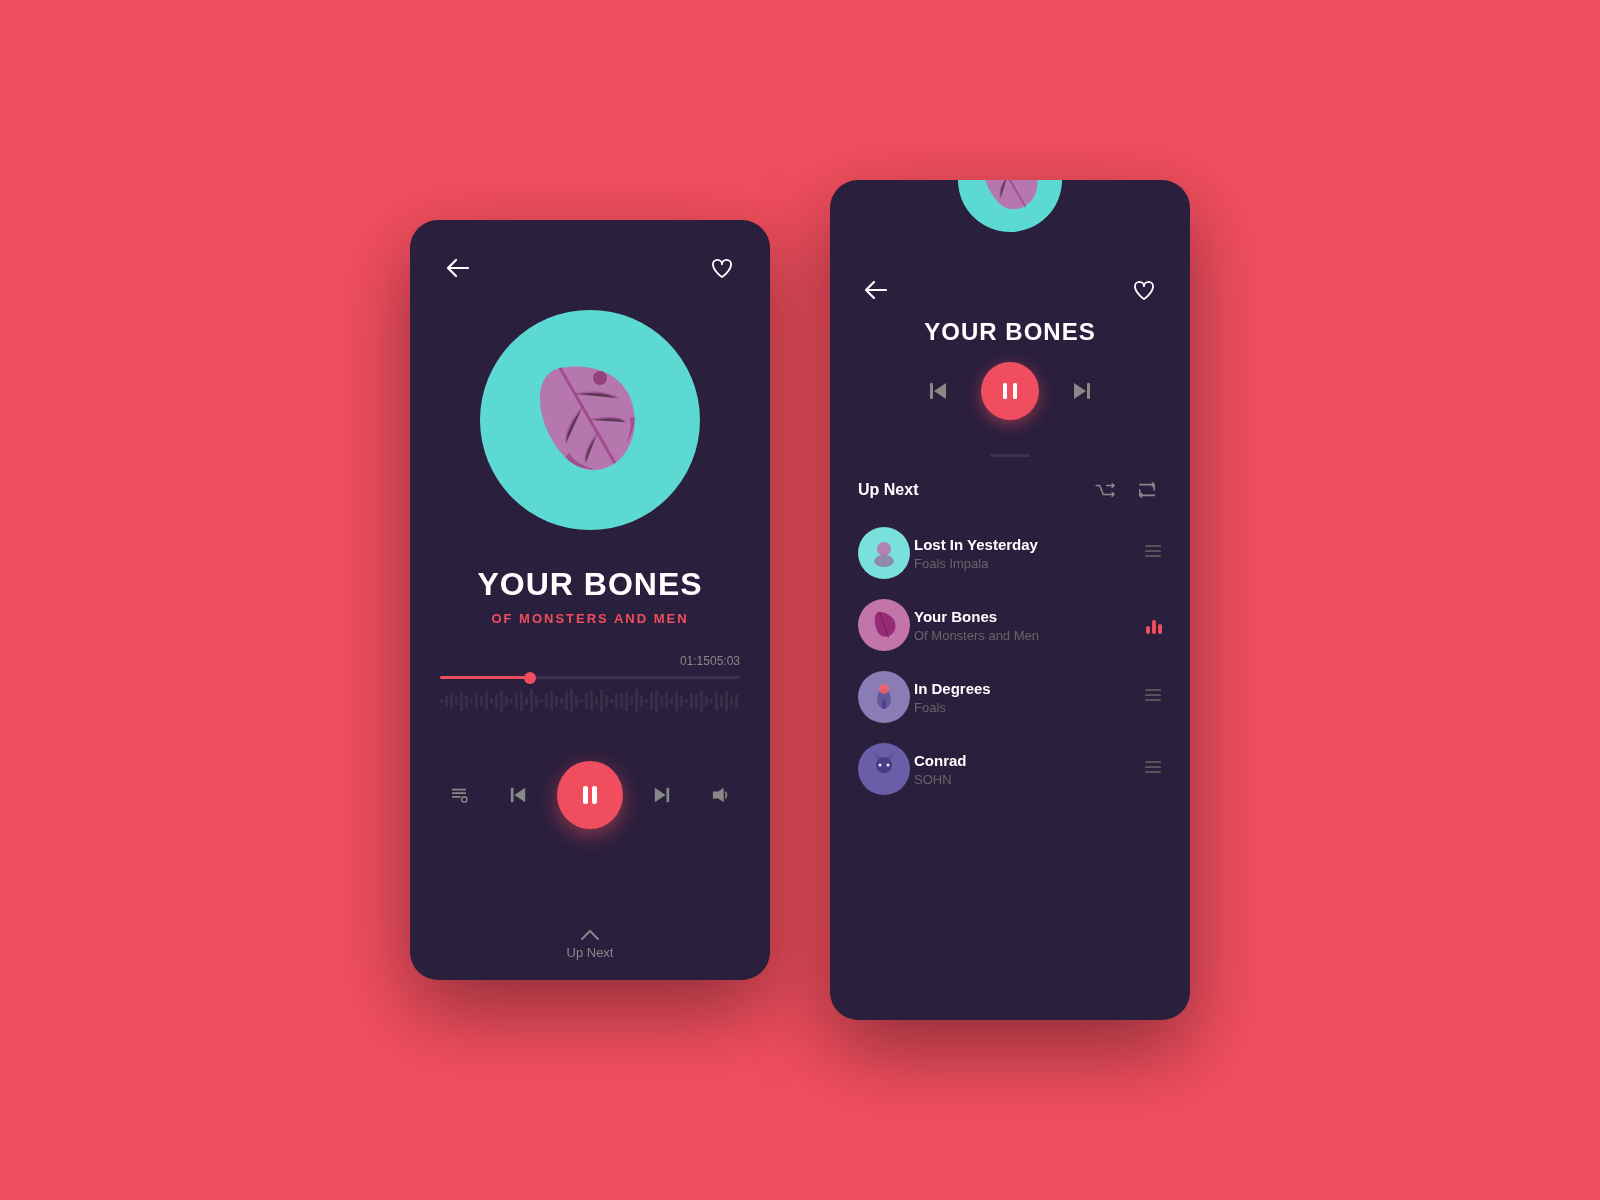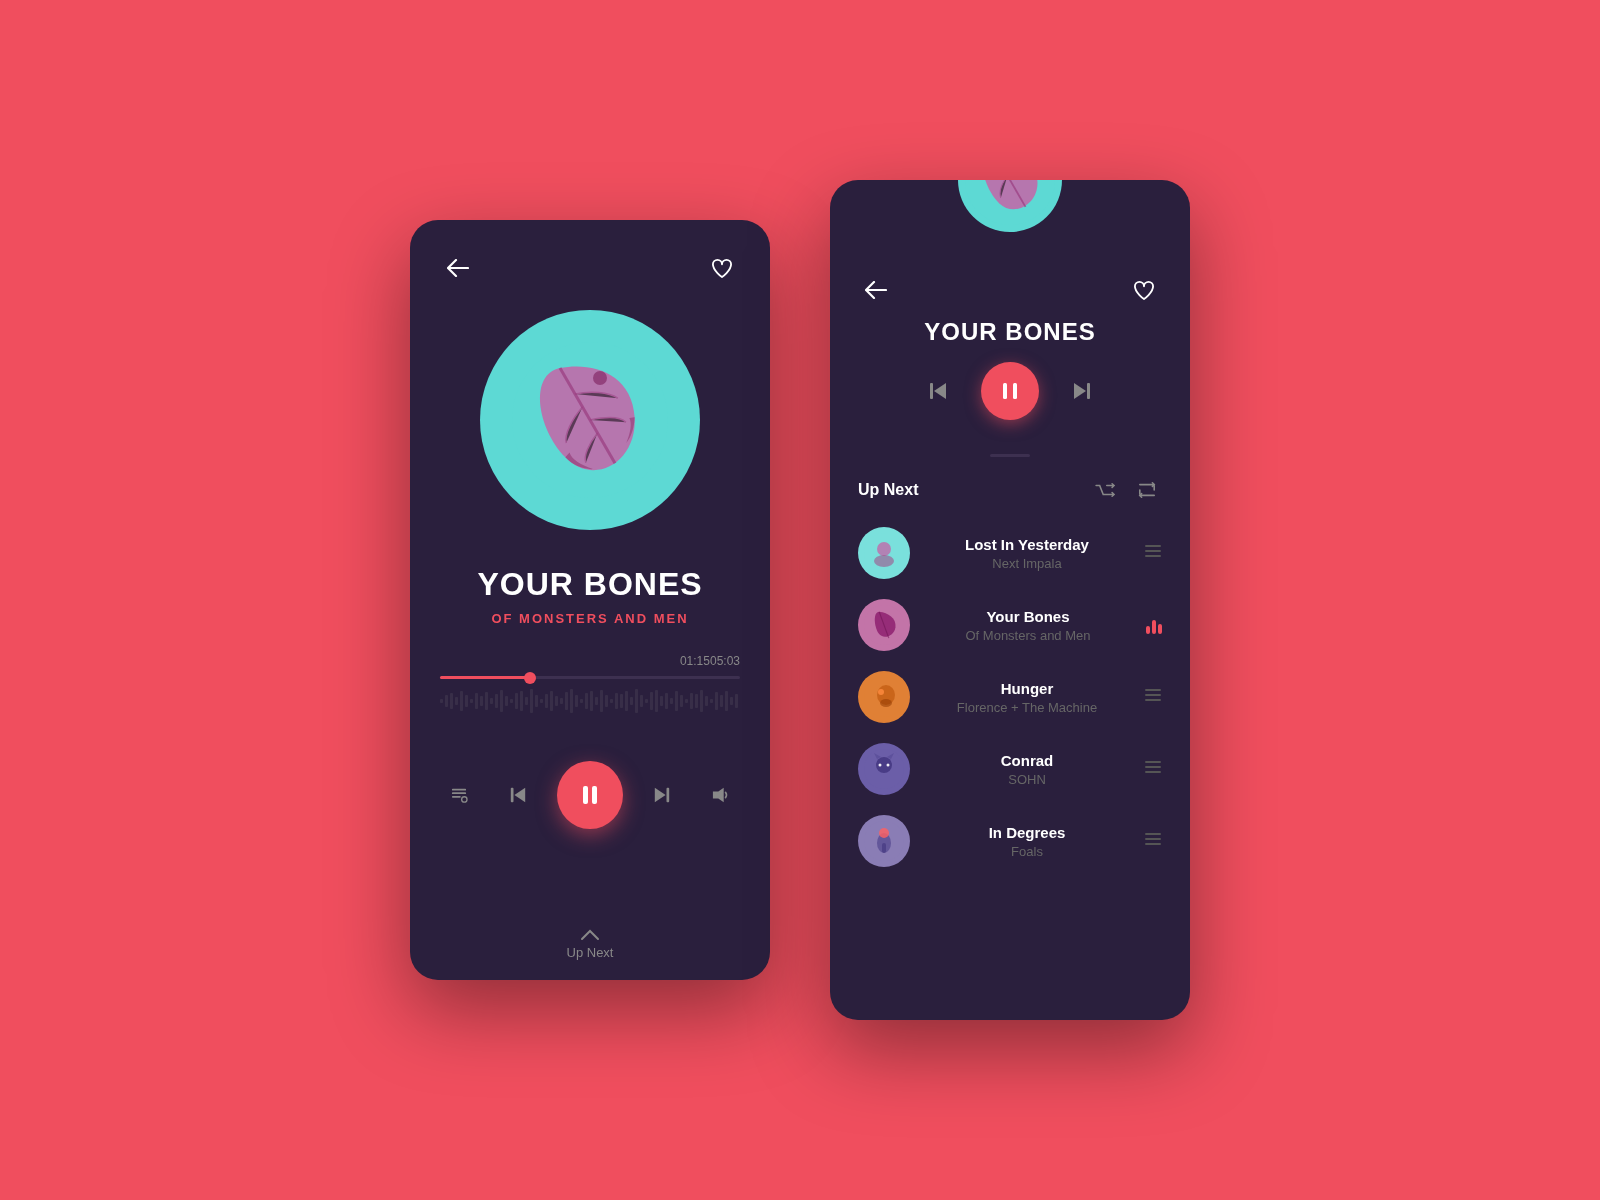--- a/index.html
+++ b/index.html
@@ -306,21 +306,20 @@
       overflow: hidden;
     }
 
     .queue-item {
       display: flex;
       align-items: center;
       padding: 10px 28px;
       gap: 4px;
       cursor: pointer;
       transition: background 0.15s;
-      text-align: center;
     }
 
     .queue-thumb {
       width: 52px;
       height: 52px;
       border-radius: 50%;
       flex-shrink: 0;
       display: flex;
       align-items: center;
       justify-content: center;
@@ -608,21 +607,21 @@
     <div class="queue-item">
       <div class="queue-thumb thumb-teal">
         <svg width="40" height="40" viewBox="0 0 40 40">
           <circle cx="20" cy="20" r="20" fill="#7ae0dc"></circle>
           <circle cx="20" cy="16" r="7" fill="#c06aaa" opacity="0.8"></circle>
           <ellipse cx="20" cy="28" rx="10" ry="6" fill="#a0508a" opacity="0.6"></ellipse>
         </svg>
       </div>
       <div class="queue-item-info">
         <div class="queue-item-title">Lost In Yesterday</div>
-        <div class="queue-item-artist">Next Impala</div>
+        <div class="queue-item-artist">Foals Impala</div>
       </div>
       <div class="queue-item-action">
         <svg width="18" height="14" viewBox="0 0 18 14" fill="none">
           <line x1="2" y1="2" x2="16" y2="2" stroke="#555" stroke-width="2" stroke-linecap="round"></line>
           <line x1="2" y1="7" x2="16" y2="7" stroke="#555" stroke-width="2" stroke-linecap="round"></line>
           <line x1="2" y1="12" x2="16" y2="12" stroke="#555" stroke-width="2" stroke-linecap="round"></line>
         </svg>
       </div>
     </div>
 
@@ -640,67 +639,20 @@
         <div class="queue-item-title">Your Bones</div>
         <div class="queue-item-artist">Of Monsters and Men</div>
       </div>
       <div class="queue-item-action playing-bars">
         <div class="playing-bar" style="height:8px;"></div>
         <div class="playing-bar" style="height:14px;"></div>
         <div class="playing-bar" style="height:10px;"></div>
       </div>
     </div>
 
-    <div class="queue-item">
-      <div class="queue-thumb thumb-orange">
-        <svg width="40" height="40" viewBox="0 0 40 40">
-          <circle cx="20" cy="20" r="20" fill="#e08035"></circle>
-          <ellipse cx="22" cy="18" rx="9" ry="10" fill="#c05a10" opacity="0.7"></ellipse>
-          <circle cx="17" cy="15" r="3" fill="#ff8c40" opacity="0.8"></circle>
-          <ellipse cx="22" cy="26" rx="6" ry="4" fill="#8b3500" opacity="0.5"></ellipse>
-        </svg>
-      </div>
-      <div class="queue-item-info">
-        <div class="queue-item-title">Hunger</div>
-        <div class="queue-item-artist">Florence + The Machine</div>
-      </div>
-      <div class="queue-item-action">
-        <svg width="18" height="14" viewBox="0 0 18 14" fill="none">
-          <line x1="2" y1="2" x2="16" y2="2" stroke="#555" stroke-width="2" stroke-linecap="round"></line>
-          <line x1="2" y1="7" x2="16" y2="7" stroke="#555" stroke-width="2" stroke-linecap="round"></line>
-          <line x1="2" y1="12" x2="16" y2="12" stroke="#555" stroke-width="2" stroke-linecap="round"></line>
-        </svg>
-      </div>
-    </div>
-
-    <div class="queue-item">
-      <div class="queue-thumb thumb-purple">
-        <svg width="40" height="40" viewBox="0 0 40 40">
-          <circle cx="20" cy="20" r="20" fill="#6b5ea8"></circle>
-          <circle cx="20" cy="16" r="8" fill="#3a2d78" opacity="0.7"></circle>
-
-          <polygon points="13,10 10,4 17,8" fill="#5a4e98" opacity="0.8"></polygon>
-          <polygon points="27,10 30,4 23,8" fill="#5a4e98" opacity="0.8"></polygon>
-
-          <circle cx="16" cy="16" r="1.5" fill="#fff" opacity="0.9"></circle>
-          <circle cx="24" cy="16" r="1.5" fill="#fff" opacity="0.9"></circle>
-        </svg>
-      </div>
-      <div class="queue-item-info">
-        <div class="queue-item-title">Conrad</div>
-        <div class="queue-item-artist">SOHN</div>
-      </div>
-      <div class="queue-item-action">
-        <svg width="18" height="14" viewBox="0 0 18 14" fill="none">
-          <line x1="2" y1="2" x2="16" y2="2" stroke="#555" stroke-width="2" stroke-linecap="round"></line>
-          <line x1="2" y1="7" x2="16" y2="7" stroke="#555" stroke-width="2" stroke-linecap="round"></line>
-          <line x1="2" y1="12" x2="16" y2="12" stroke="#555" stroke-width="2" stroke-linecap="round"></line>
-        </svg>
-      </div>
-    </div>
 
     <div class="queue-item">
       <div class="queue-thumb thumb-lavender">
         <svg width="40" height="40" viewBox="0 0 40 40">
           <circle cx="20" cy="20" r="20" fill="#8a7db5"></circle>
           <ellipse cx="20" cy="22" rx="7" ry="10" fill="#4a3d88" opacity="0.6"></ellipse>
           <circle cx="20" cy="12" r="5" fill="#ff6060" opacity="0.8"></circle>
           <rect x="18" y="22" width="4" height="10" rx="2" fill="#3a2d78" opacity="0.5"></rect>
         </svg>
       </div>
@@ -710,14 +662,40 @@
       </div>
       <div class="queue-item-action">
         <svg width="18" height="14" viewBox="0 0 18 14" fill="none">
           <line x1="2" y1="2" x2="16" y2="2" stroke="#555" stroke-width="2" stroke-linecap="round"></line>
           <line x1="2" y1="7" x2="16" y2="7" stroke="#555" stroke-width="2" stroke-linecap="round"></line>
           <line x1="2" y1="12" x2="16" y2="12" stroke="#555" stroke-width="2" stroke-linecap="round"></line>
         </svg>
       </div>
     </div>
 
+    <div class="queue-item">
+      <div class="queue-thumb thumb-purple">
+        <svg width="40" height="40" viewBox="0 0 40 40">
+          <circle cx="20" cy="20" r="20" fill="#6b5ea8"></circle>
+          <circle cx="20" cy="16" r="8" fill="#3a2d78" opacity="0.7"></circle>
+
+          <polygon points="13,10 10,4 17,8" fill="#5a4e98" opacity="0.8"></polygon>
+          <polygon points="27,10 30,4 23,8" fill="#5a4e98" opacity="0.8"></polygon>
+
+          <circle cx="16" cy="16" r="1.5" fill="#fff" opacity="0.9"></circle>
+          <circle cx="24" cy="16" r="1.5" fill="#fff" opacity="0.9"></circle>
+        </svg>
+      </div>
+      <div class="queue-item-info">
+        <div class="queue-item-title">Conrad</div>
+        <div class="queue-item-artist">SOHN</div>
+      </div>
+      <div class="queue-item-action">
+        <svg width="18" height="14" viewBox="0 0 18 14" fill="none">
+          <line x1="2" y1="2" x2="16" y2="2" stroke="#555" stroke-width="2" stroke-linecap="round"></line>
+          <line x1="2" y1="7" x2="16" y2="7" stroke="#555" stroke-width="2" stroke-linecap="round"></line>
+          <line x1="2" y1="12" x2="16" y2="12" stroke="#555" stroke-width="2" stroke-linecap="round"></line>
+        </svg>
+      </div>
+    </div>
+
   </div>
 </div>
 
 </body></html>

